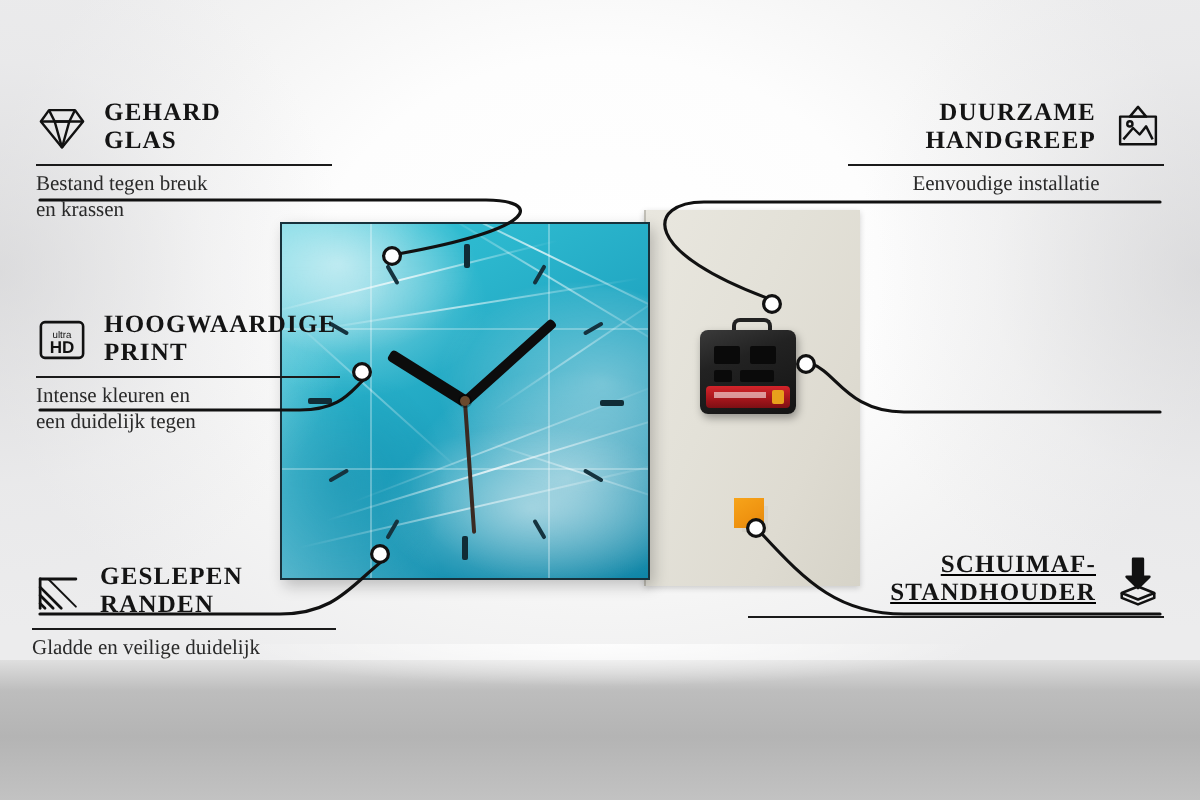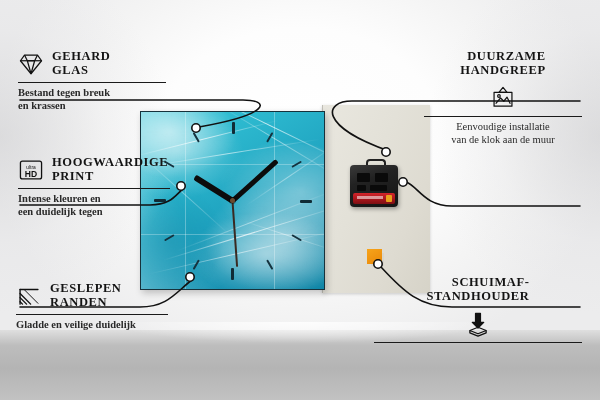--- a/index.html
+++ b/index.html
@@ -78,22 +78,22 @@
 
   
   .feat{position:absolute;}
   .feat .head{display:flex;align-items:center;gap:8px;}
   .feat .title{font-weight:700;letter-spacing:.6px;color:#141414;font-size:12.5px;line-height:13.5px;text-transform:uppercase;}
   .feat hr{border:none;border-top:1.5px solid #1a1a1a;margin:5px 0 4px 0;}
   .feat .desc{font-size:10.5px;line-height:12.5px;color:#2a2a2a;}
 
   .feat.left .head{justify-content:flex-start;}
   .feat.left .title{text-align:left;}
-  .feat.left .desc{text-align:left;font-weight:bold;}
-  .feat.right .head{justify-content:flex-end;flex-direction:column;}
+  .feat.left .desc{text-align:left;}
+  .feat.right .head{justify-content:flex-end;flex-direction:row;}
   .feat.right .title{text-align:right;}
   .feat.right .desc{text-align:center;}
 
   .ico{width:26px;height:26px;flex:0 0 26px;display:block;}
 
   svg.lines{position:absolute;inset:0;width:600px;height:400px;pointer-events:none;}
 </style>
 </head>
 <body>
 
@@ -296,26 +296,25 @@
           <path d="M16 3 L11 9 H21 Z"></path>
           <rect x="5" y="9" width="22" height="17"></rect>
           <path d="M7 23 L13 16 L17 20 L21 15 L25 23"></path>
           <circle cx="11" cy="13.5" r="1.6"></circle>
         </g>
       </svg>
     </div>
     <hr>
     <div class="desc">
       <div>Eenvoudige installatie</div>
-      <div>van de klok aan de muur</div>
-    </div>
-  </div>
-
-
-  <div class="feat right" style="right:18px;top:276px;width:208px;">
+    </div>
+  </div>
+
+
+  <div class="feat right" style="right:18px;top:276px;width:208px;text-decoration:underline;">
     <div class="head">
       <div>
         <div class="title">SCHUIMAF-</div>
         <div class="title">STANDHOUDER</div>
       </div>
       <svg class="ico" viewBox="0 0 32 32">
         <g fill="none" stroke="#111" stroke-width="1.6" stroke-linejoin="round">
           <path d="M13 3 h6 v11 h4 l-7 7 l-7 -7 h4 Z" fill="#111"></path>
           <path d="M6 24 L16 20 L26 24 L16 28 Z"></path>
           <path d="M6 24 v3 L16 31 L26 27 v-3"></path>

